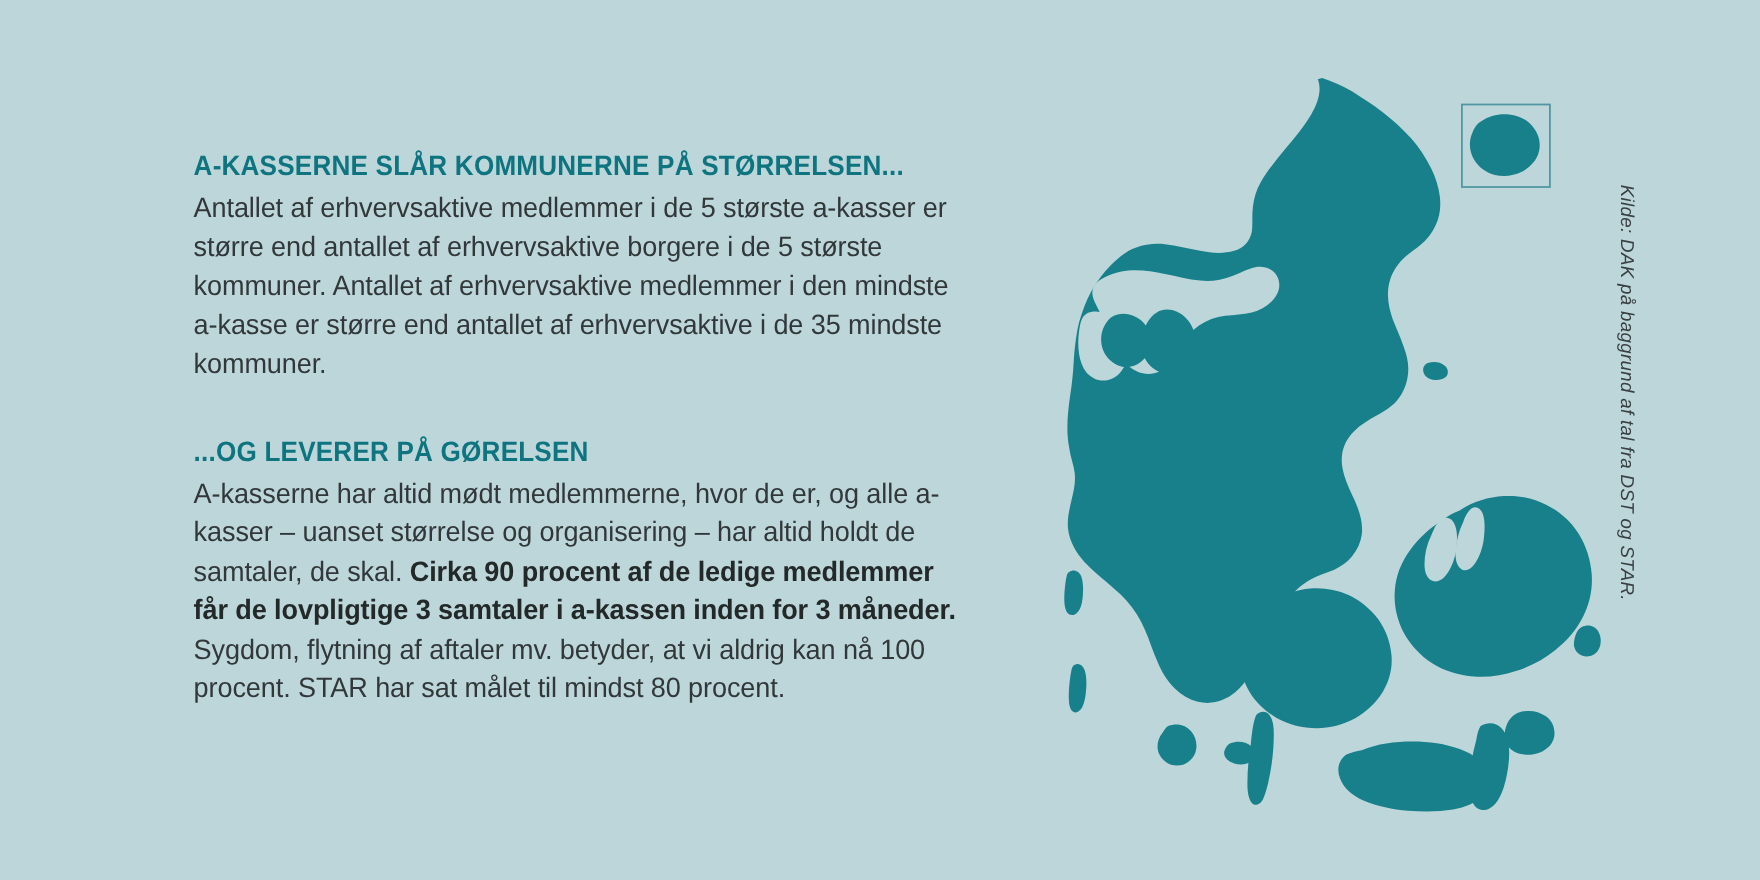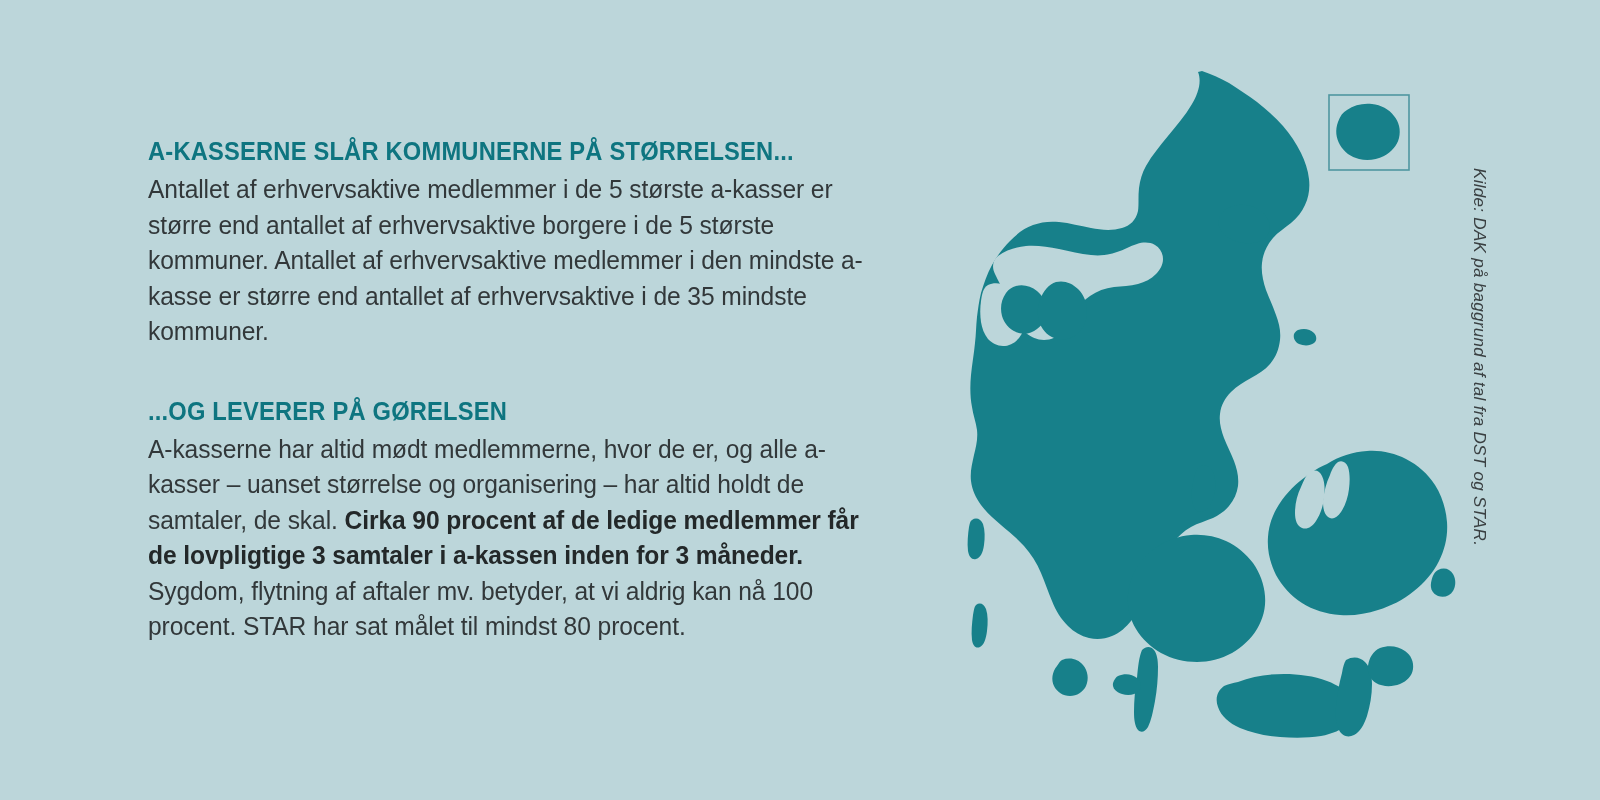--- a/index.html
+++ b/index.html
@@ -22,21 +22,21 @@
   }
 
   
   .text-column {
     position: absolute;
     left: 148px;
     top: 136px;
     width: 760px;
   }
 
-  .block { margin-bottom: 0; }
+  .block { margin-bottom: 0; margin-left: 28px; }
   .block-2 { margin-top: 46px; }
 
   .section-heading {
     color: #0e7580;
     font-family: "Liberation Sans Narrow", "Liberation Sans", sans-serif;
     font-weight: bold;
     font-size: 25.5px;
     letter-spacing: 0.2px;
     line-height: 1.18;
     margin: 0 0 6px 0;

